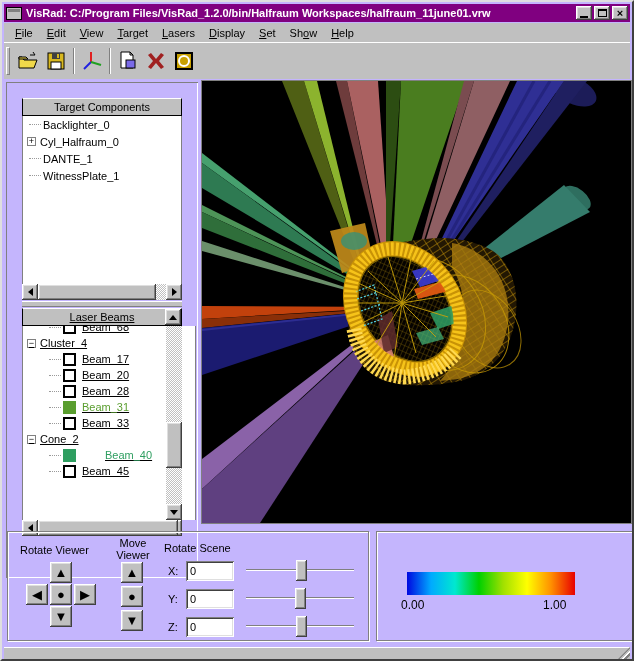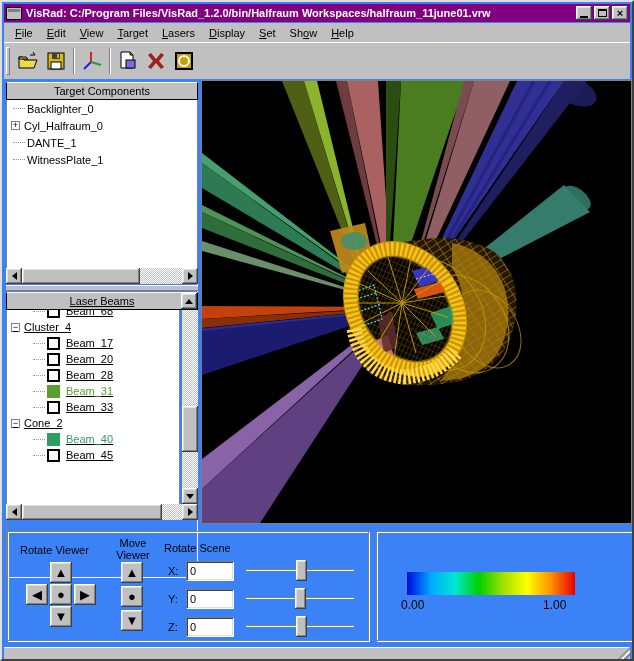--- a/index.html
+++ b/index.html
@@ -1,17 +1,17 @@
 <!DOCTYPE html>
 <html><head>
 <meta charset="utf-8">
 <style>
   html,body{margin:0;padding:0;background:#808080;}
   *{box-sizing:border-box;font-family:"Liberation Sans",sans-serif;}
-  .window{position:relative;width:634px;height:661px;background:#3b82f6;
+  .window{position:relative;width:634px;height:661px;background:#c4b5fd;
     border-top:2px solid #dfdfdf;border-left:2px solid #dfdfdf;
     border-right:2px solid #404040;border-bottom:2px solid #404040;overflow:hidden;}
   
   .titlebar{position:absolute;left:2px;top:2px;width:626px;height:18px;background:#800080;
     display:flex;align-items:center;padding:0 2px;}
   .sysicon{width:16px;height:13px;background:#c0c0c0;border:1px solid #000;margin-right:4px;position:relative;}
   .sysicon:before{content:"";position:absolute;left:1px;top:1px;right:1px;height:3px;background:#808080;}
   .title-text{color:#fff;font-weight:bold;font-size:11px;white-space:nowrap;overflow:hidden;flex:1;}
   .tbtns{display:flex;gap:2px;}
   .tbtn{width:16px;height:14px;background:#c0c0c0;display:flex;align-items:center;justify-content:center;
@@ -27,21 +27,21 @@
   .menu-item u{text-underline-offset:1px;}
   
   .toolbar{position:absolute;left:2px;top:40px;width:626px;height:37px;background:#c0c0c0;
     border-top:1px solid #fff;display:flex;align-items:center;}
   .tb-grip{width:4px;height:28px;margin:0 4px 0 2px;border-left:1px solid #fff;border-top:1px solid #fff;
     border-right:1px solid #808080;border-bottom:1px solid #808080;}
   .tb-btn{width:28px;height:28px;display:flex;align-items:center;justify-content:center;background:#c0c0c0;}
   .tb-sep{width:2px;height:26px;margin:0 3px;border-left:1px solid #808080;border-right:1px solid #fff;}
   
   .leftcol{position:absolute;left:4px;top:80px;width:192px;height:496px;
-    box-shadow:inset 1px 1px 0 #808080,inset -1px -1px 0 #fff;padding:0;}
+    box-shadow:inset 1px 1px 0 #808080,inset -1px -1px 0 #fff;padding:16px;}
   .panel-header{height:18px;background:#c0c0c0;border:1px solid #000;border-top:1px solid #fff;
     display:flex;align-items:center;justify-content:center;font-size:11px;color:#000;position:relative;}
   .tree-area{background:#fff;border-left:1px solid #808080;border-right:1px solid #808080;overflow:hidden;font-size:11px;}
   .tc-tree{height:168px;}
   .divider{height:6px;background:#c0c0c0;border-top:1px solid #fff;border-bottom:1px solid #808080;margin:1px 0;}
   .lb-wrap{position:relative;text-decoration:underline;}
   .lb-list{height:194px;width:174px;overflow:hidden;}
   .lb-list .tree-row:first-child{margin-top:-7px;}
   .tree-row{height:17px;display:flex;align-items:center;white-space:nowrap;}
   .lb-list .tree-row{height:16px;}
@@ -253,21 +253,21 @@
             <span class="cb"></span>
             <span class="row-label">Beam_33</span>
           </div>
           <div class="tree-row">
             <span class="expander" style="margin-left: 4px;">−</span>
             <span class="row-label">Cone_2</span>
           </div>
           <div class="tree-row">
             <span class="stub deep"></span>
             <span class="cb filled" style="background: rgb(46, 158, 96);"></span>
-            <span class="row-label" style="color: rgb(46, 158, 96);">Beam_40</span>
+            <span class="row-label" style="color: rgb(46, 158, 96); margin-left: 23px;">Beam_40</span>
           </div>
           <div class="tree-row">
             <span class="stub deep"></span>
             <span class="cb"></span>
             <span class="row-label">Beam_45</span>
           </div>
         </div>
       <div class="vscroll">
         <div class="sb-track">
             <div class="sb-thumb" style="top:96px;left:0;width:16px;height:46px;"></div>

